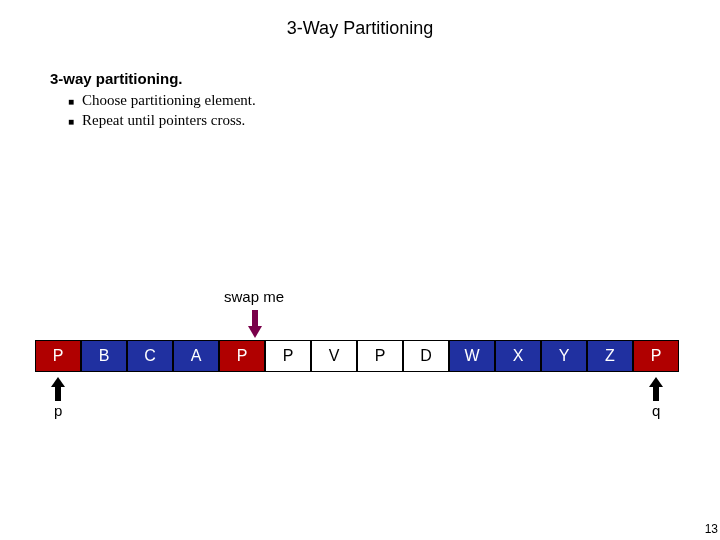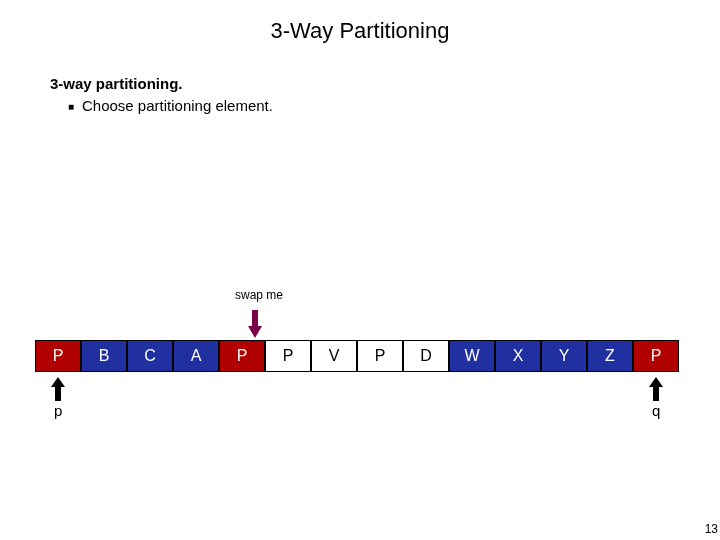--- a/index.html
+++ b/index.html
@@ -8,52 +8,52 @@
     width: 720px;
     height: 540px;
     background: #ffffff;
     font-family: "Comic Sans MS", "Comic Sans", cursive, sans-serif;
     color: #000;
     position: relative;
     overflow: hidden;
   }
   .title {
     text-align: center;
-    font-size: 22px;
+    font-size: 18px;
     padding-top: 18px;
     font-weight: normal;
   }
   .content {
     margin: 30px 0 0 50px;
     font-size: 15px;
     line-height: 1.3;
   }
   .heading {
     font-weight: bold;
   }
   ul.bullets {
     list-style: none;
     margin: 2px 0 0 18px;
     padding: 0;
   }
   ul.bullets li {
     margin: 1px 0;
+    font-family: Liberation Serif, serif;
   }
   ul.bullets li .dot {
     font-size: 10px;
     display: inline-block;
     width: 14px;
     vertical-align: middle;
   }
   .swap-label {
     position: absolute;
     top: 288px;
     left: 224px;
-    font-size: 12px;
-    margin-left: 11px;
+    font-size: 15px;
   }
   .swap-arrow {
     position: absolute;
     top: 310px;
     left: 248px;
     color: #7a004a;
   }
   .swap-arrow svg { display:block; }
   .array {
     position: absolute;
@@ -94,20 +94,21 @@
 </style>
 </head>
 <body>
 
 <div class="title">3-Way Partitioning</div>
 
 <div class="content">
   <div class="heading">3-way partitioning.</div>
   <ul class="bullets">
     <li><span class="dot">■</span><span>Choose partitioning element.</span></li>
+    <li><span class="dot">■</span><span>Repeat until pointers cross.</span></li>
   </ul>
 </div>
 
 <div class="swap-label">swap me</div>
 <div class="swap-arrow">
   <svg width="14" height="28">
       <rect x="4" y="0" width="6" height="16" fill="#7a004a"></rect>
       <polygon points="0,16 14,16 7,28" fill="#7a004a"></polygon>
     </svg>
 </div>

